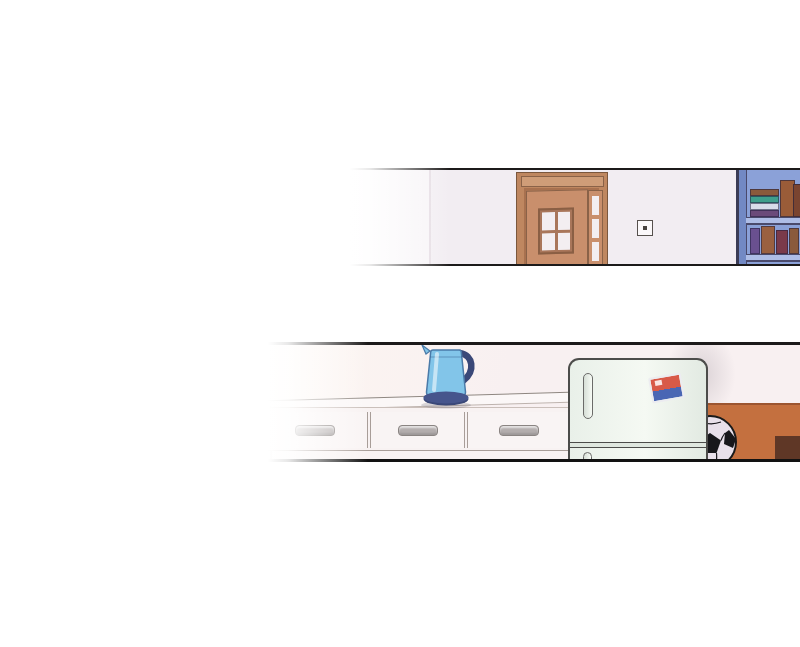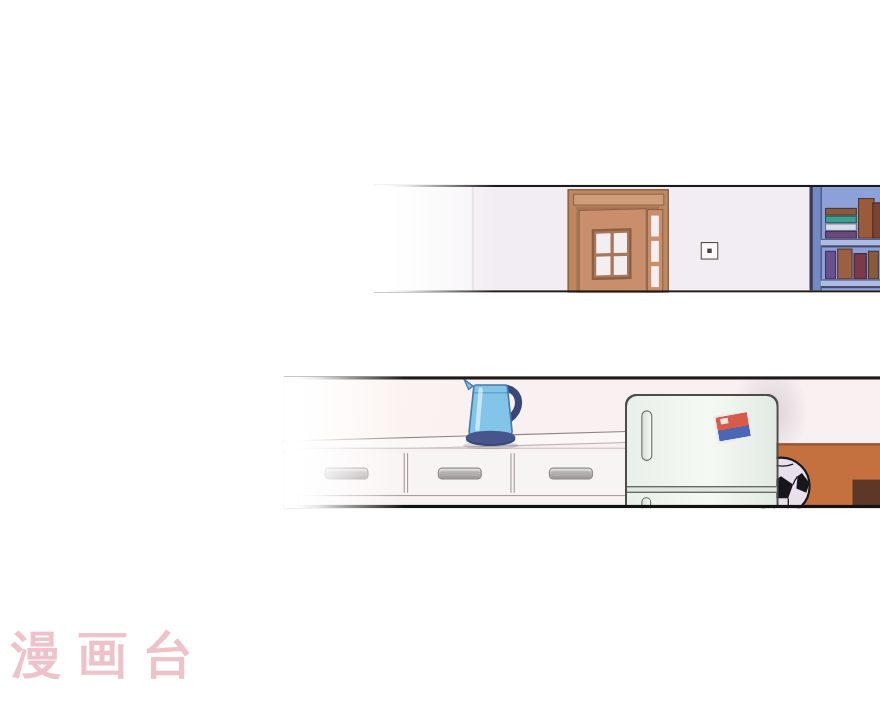--- a/index.html
+++ b/index.html
@@ -215,14 +215,13 @@
       </div>
       <div class="fridge-split"></div>
       <div class="fridge-handle fh-lower"></div>
     </div>
 
     <div class="border-top"></div>
     <div class="border-bottom"></div>
     <div class="fade-left"></div>
   </div>
 
-  <div class="watermark">漫画台</div>
 </div>
 
 </body></html>

